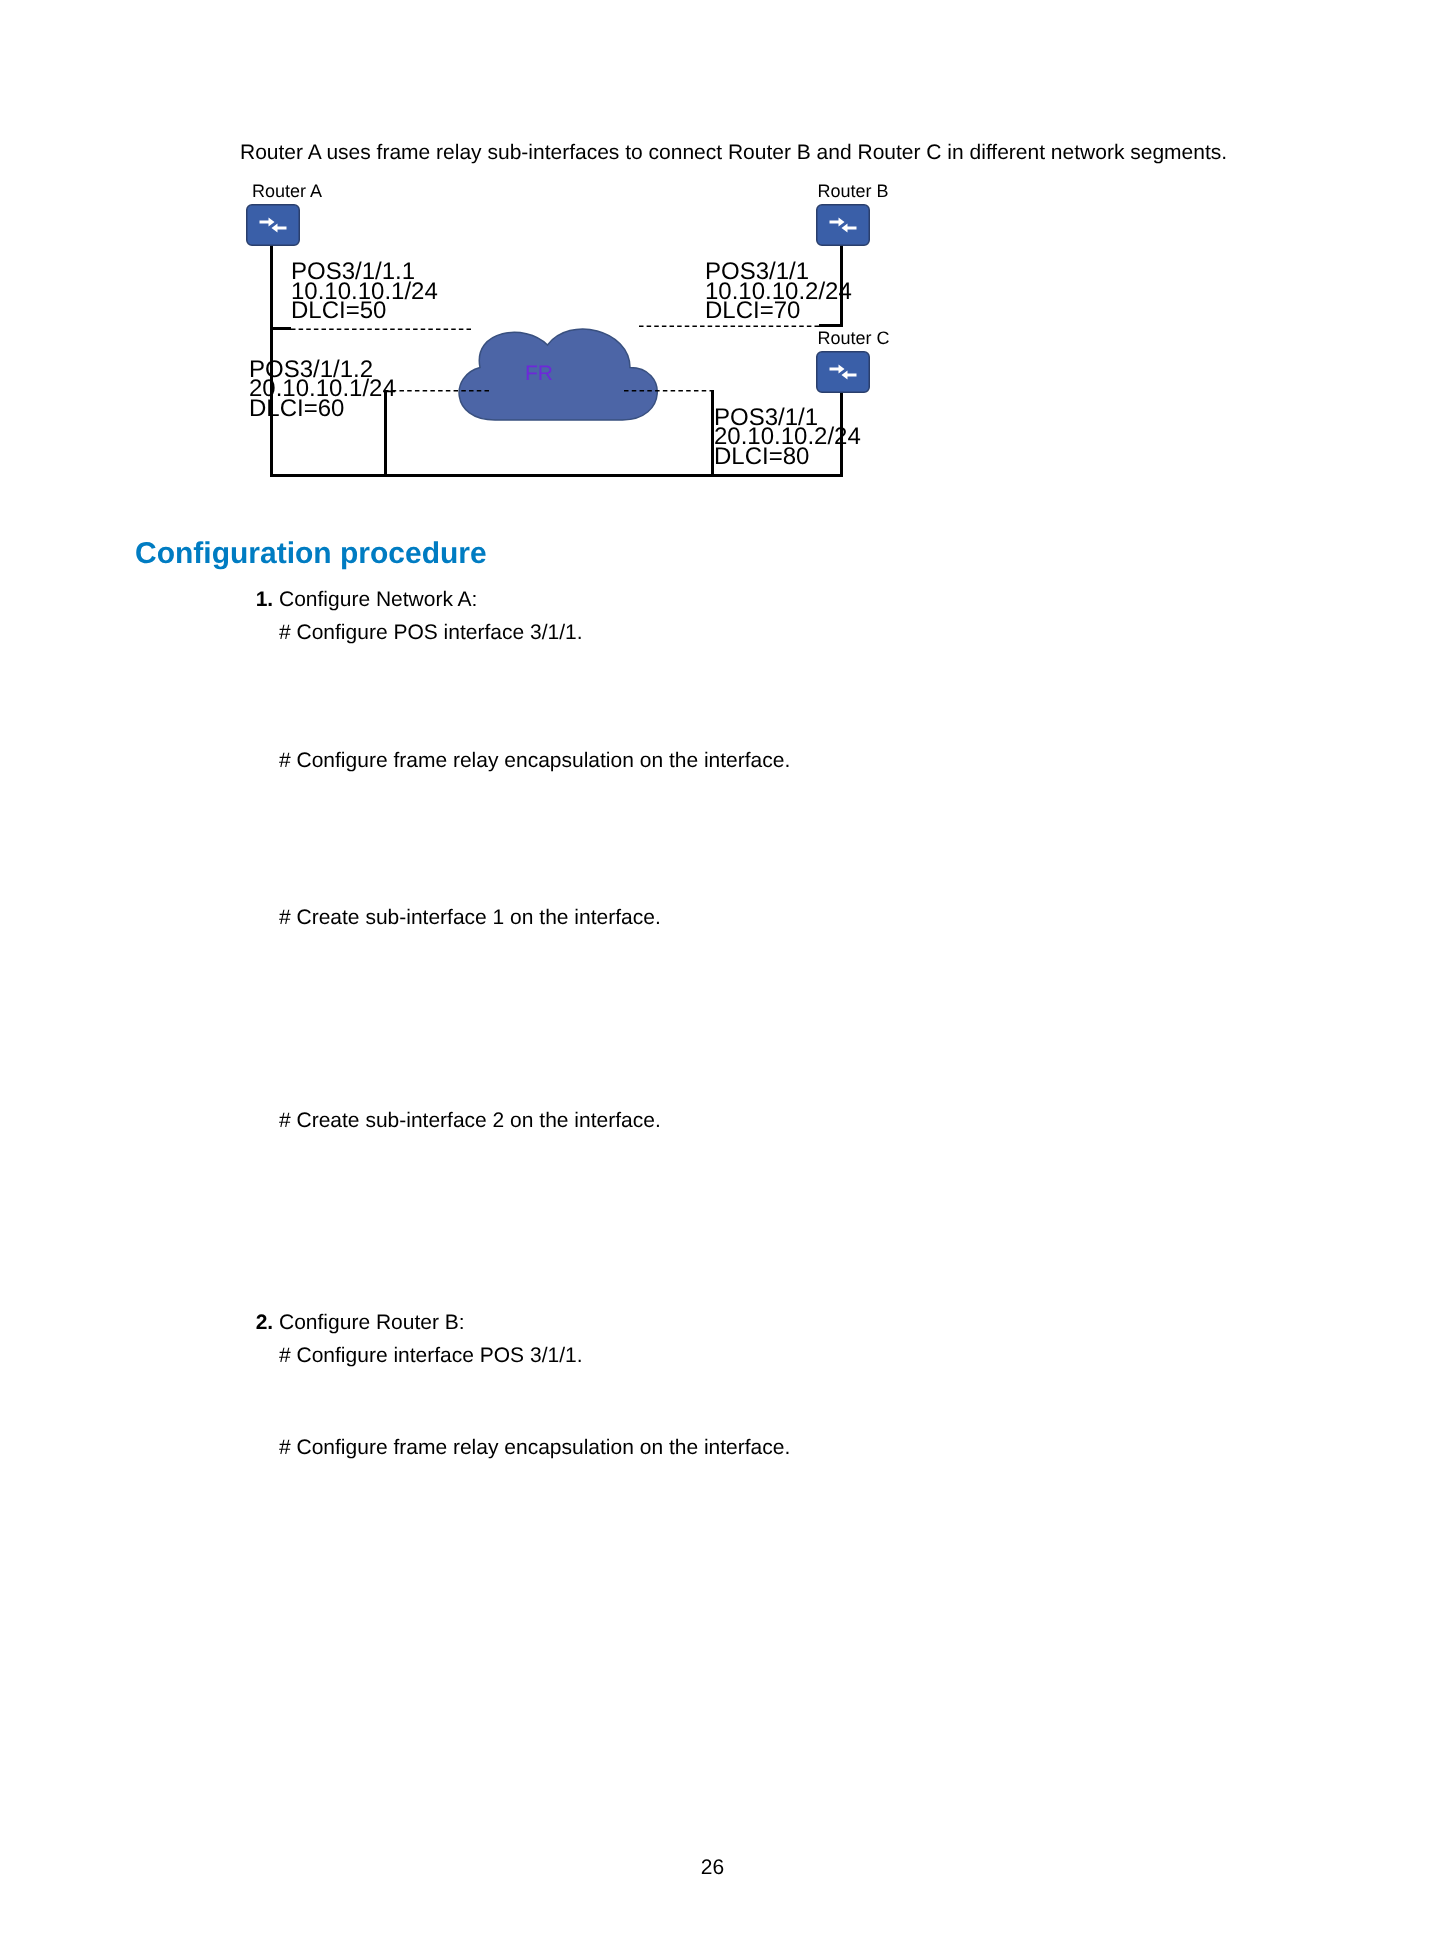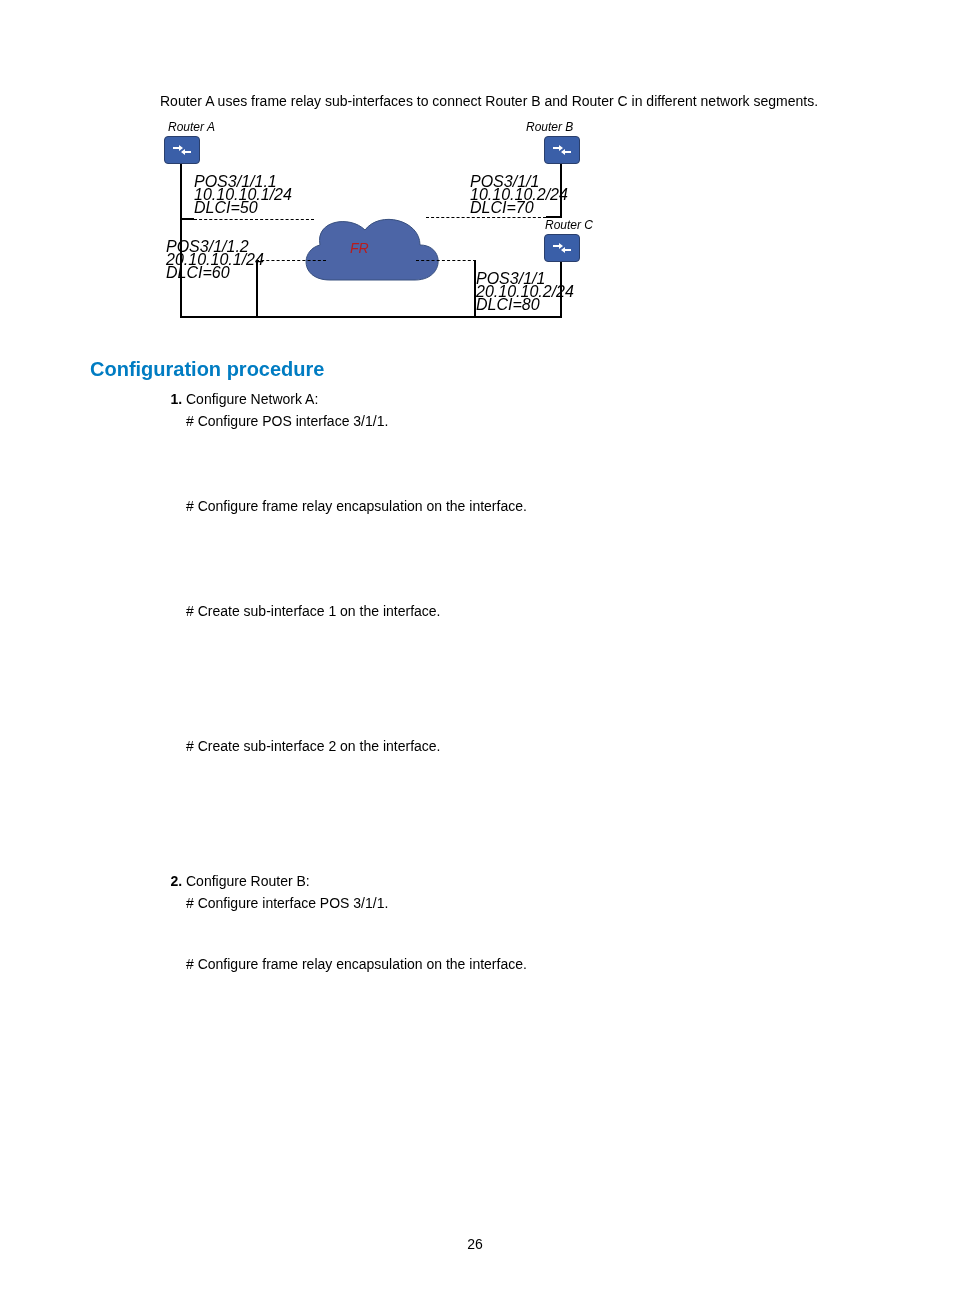--- a/index.html
+++ b/index.html
@@ -28,21 +28,20 @@
     font-size: 14px;
     margin-left: 70px;
     margin-top: 20px;
   }
   .diagram {
     position: relative;
     margin-left: 70px;
     margin-top: 8px;
     width: 450px;
     height: 220px;
-    font-style: italic;
   }
   .router-icon {
     width: 34px;
     height: 26px;
     background: #3a5fa8;
     border: 1px solid #2a3f6c;
     border-radius: 4px;
     position: absolute;
     display:flex;align-items:center;justify-content:center;
     color:#fff;font-size:8px;line-height:8px;
@@ -60,21 +59,21 @@
   }
   .cloud {
     position:absolute;
     left:130px; top:80px;
     width:160px;height:100px;
   }
   .cloud svg { width:100%;height:100%; }
   .fr {
     position:absolute;
     left:190px;top:120px;
-    color:#b91c1c;font-size:14px;
+    color:#6d28d9;font-size:14px;
   }
   .line { position:absolute; background:#000; }
   .dash-h {
     position:absolute;
     border-top: 1.5px dashed #000;
     height:0;
   }
   .section-h {
     color:#007cc2;
     font-weight:bold;
@@ -122,21 +121,21 @@
     <div class="router-label" style="left:8px;top:0;">Router A</div>
     <div class="router-icon" style="left:4px;top:16px;">
       <svg width="22" height="14" viewBox="0 0 22 14">
           <g fill="#fff">
             <polygon points="2,4 8,4 8,2 12,5 8,8 8,6 2,6"></polygon>
             <polygon points="20,10 14,10 14,12 10,9 14,6 14,8 20,8"></polygon>
           </g>
         </svg>
     </div>
 
-    <div class="router-label" style="left:366px;top:0;text-align:center;">Router B</div>
+    <div class="router-label" style="left:385px;top:0;text-align:center;">Router B</div>
     <div class="router-icon" style="left:384px;top:16px;">
       <svg width="22" height="14" viewBox="0 0 22 14">
           <g fill="#fff">
             <polygon points="2,4 8,4 8,2 12,5 8,8 8,6 2,6"></polygon>
             <polygon points="20,10 14,10 14,12 10,9 14,6 14,8 20,8"></polygon>
           </g>
         </svg>
     </div>
 
     <div class="router-label" style="left:385px;top:98px;">Router C</div>

